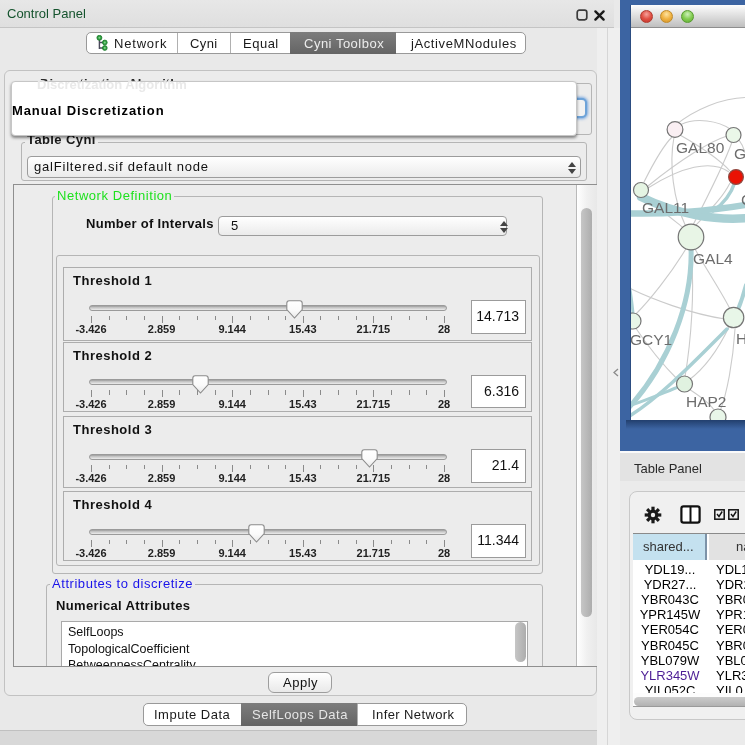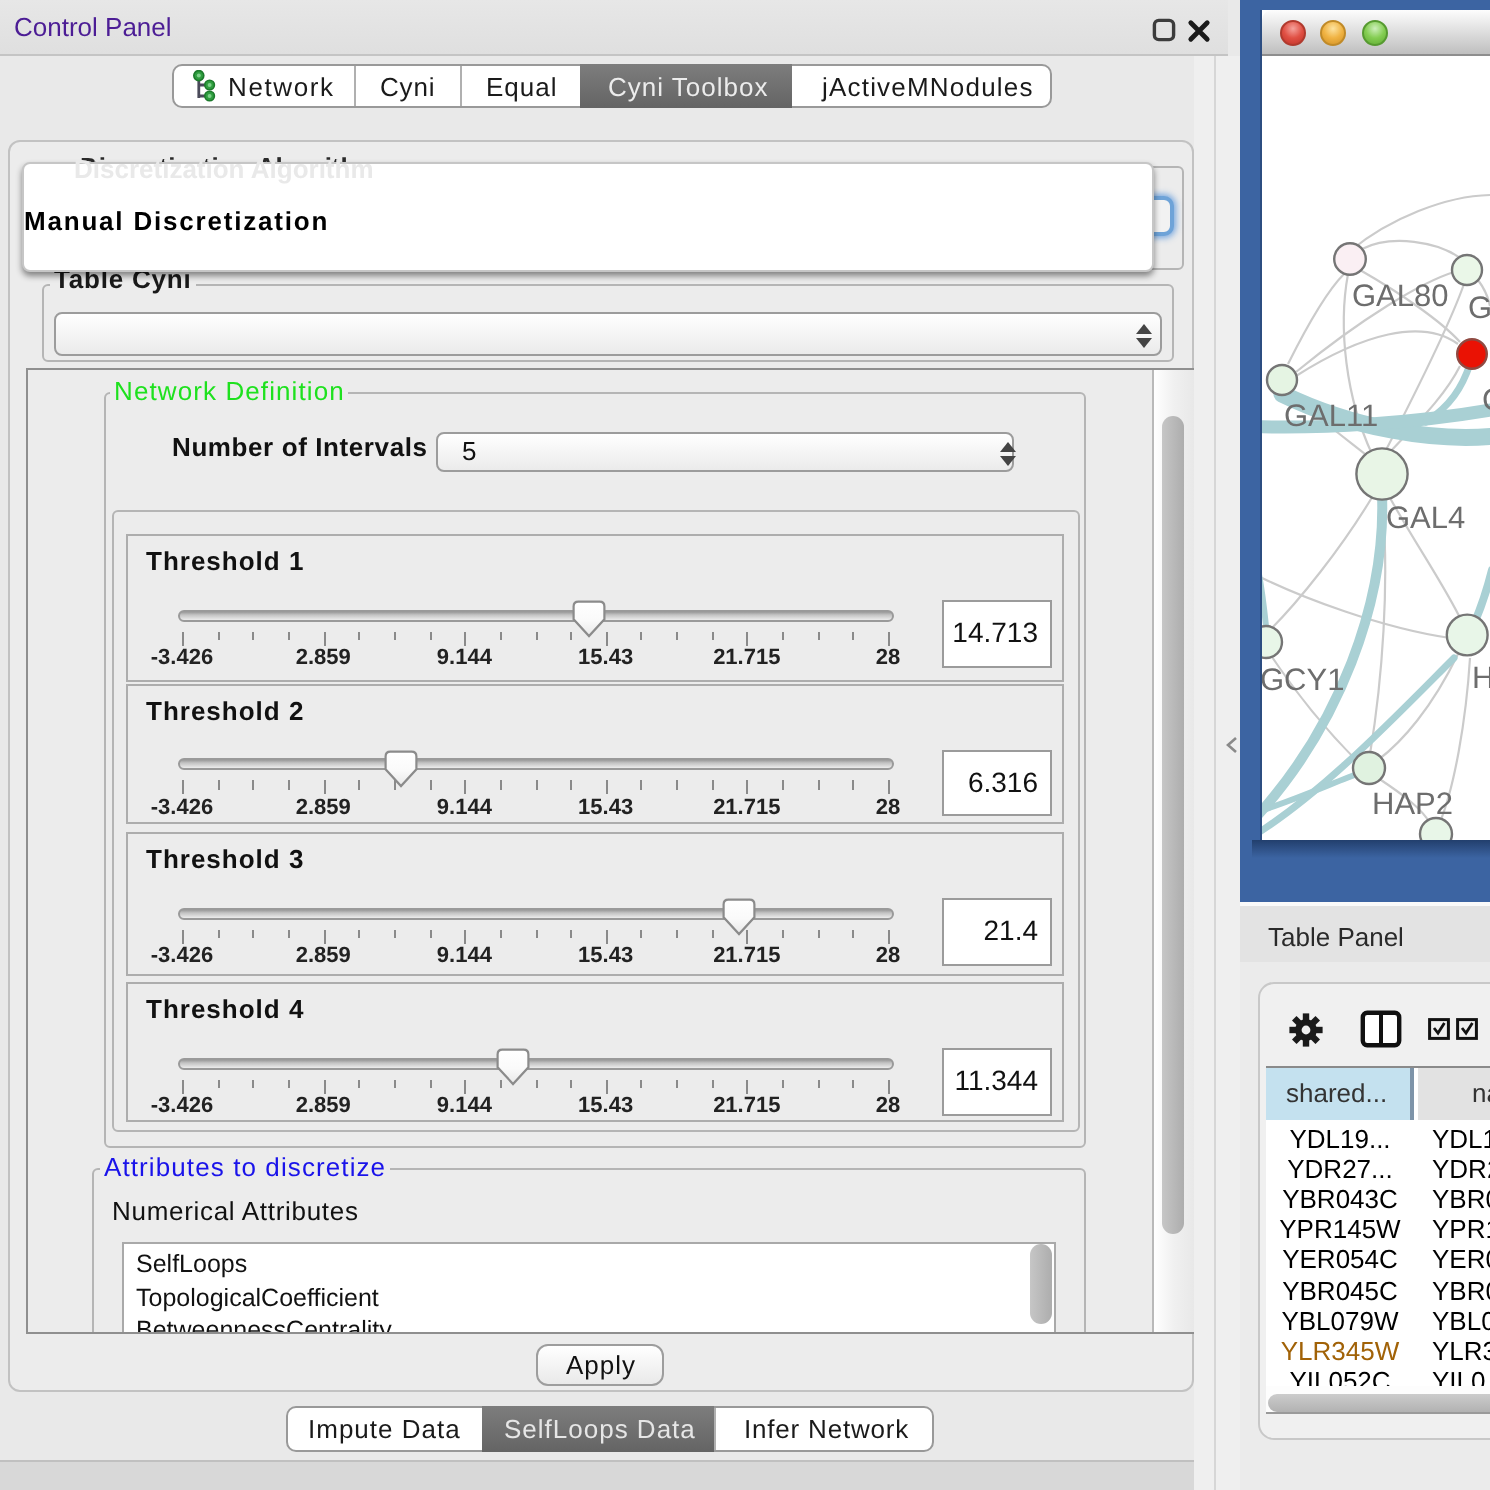--- a/index.html
+++ b/index.html
@@ -9,21 +9,21 @@
 .abs { position:absolute; }
 .txt { position:absolute; white-space:nowrap; }
 </style>
 </head>
 <body>
 <div id="root">
 
 <div class="abs" id="leftwin" style="left:0;top:0;width:612px;height:745px;background:#e9e9e9;"></div>
 
 <div class="abs" style="left:0;top:0;width:614px;height:28px;background:linear-gradient(#e7e7e7,#dfdfdf);border-bottom:1px solid #c4c4c4;"></div>
-<div class="txt" style="left:7px;top:6px;font-size:13px;line-height:16px;color:#4c1d95;">Control Panel</div>
+<div class="txt" style="left:7px;top:6px;font-size:13px;line-height:16px;color:#14532d;">Control Panel</div>
 
 <svg class="abs" style="left:576px;top:9px;" width="12" height="12" viewBox="0 0 12 12">
   <rect x="1.2" y="1.2" width="9.6" height="9.6" rx="2.2" fill="none" stroke="#3c3c3c" stroke-width="1.7"></rect>
 </svg>
 
 <svg class="abs" style="left:593px;top:9px;" width="13" height="13" viewBox="0 0 13 13">
   <path d="M2.4 2.4 L10.6 10.6 M10.6 2.4 L2.4 10.6" stroke="#1a1a1a" stroke-width="2.4" stroke-linecap="round"></path>
 </svg>
 
 <div class="abs" style="left:86px;top:32px;width:440px;height:22px;background:#fff;border:1px solid #999;border-radius:5px;"></div>
@@ -50,20 +50,21 @@
 
 <div class="abs" style="left:12px;top:83px;width:580px;height:52px;border:1px solid #b5b5b5;border-radius:3px;"></div>
 <div class="txt" style="left:38px;top:77px;font-size:13px;line-height:13px;font-weight:bold;color:#2a2a2a;background:#ececec;padding:0 2px;">Discretization Algorithm</div>
 
 <div class="abs" style="left:540px;top:98px;width:47px;height:20px;background:#f2f2f2;border:2px solid #6ea3d8;border-radius:5px;box-shadow:0 0 3px 1px rgba(90,150,220,0.8);"></div>
 
 <div class="abs" style="left:21px;top:142px;width:566px;height:39px;border:1px solid #b5b5b5;border-radius:3px;"></div>
 <div class="txt" style="left:25px;top:133px;font-size:13px;line-height:14px;letter-spacing:0.4px;font-weight:bold;color:#1a1a1a;background:#ececec;padding:0 2px;">Table Cyni</div>
 
 <div class="abs" style="left:27px;top:156px;width:554px;height:22px;background:linear-gradient(#ffffff,#ebebeb);border:1px solid #9c9c9c;border-radius:4px;"></div>
+<div class="txt" style="left:34px;top:160px;font-size:13px;line-height:14px;letter-spacing:0.8px;color:#111;">galFiltered.sif default node</div>
 <div class="abs" style="left:568px;top:162px;width:0;height:0;border-left:4px solid transparent;border-right:4px solid transparent;border-bottom:5px solid #444;"></div>
 <div class="abs" style="left:568px;top:169px;width:0;height:0;border-left:4px solid transparent;border-right:4px solid transparent;border-top:5px solid #444;"></div>
 
 <div class="abs" style="left:13px;top:184px;width:585px;height:483px;background:#ececec;border:1px solid #8f8f8f;"></div>
 
 <div class="abs" style="left:576px;top:185px;width:21px;height:481px;background:linear-gradient(to right,#ffffff,#f0f0f0,#e8e8e8);border-left:1px solid #b9b9b9;"></div>
 <div class="abs" style="left:581px;top:208px;width:11px;height:409px;background:linear-gradient(to right,#c6c6c6,#adadad);border-radius:6px;"></div>
 
 <div class="abs" style="left:14px;top:185px;width:561px;height:481px;overflow:hidden;">
 
@@ -238,21 +239,21 @@
             <stop offset="0" stop-color="#ffffff"></stop>
             <stop offset="0.55" stop-color="#fafafa"></stop>
             <stop offset="1" stop-color="#e8e8e8"></stop>
           </linearGradient>
         </defs>
 </svg>
   <div class="abs" style="left:457px;top:339.0px;width:55px;height:33.5px;background:#fff;border:1px solid #9b9b9b;font-size:14px;line-height:31.5px;text-align:right;padding-right:6px;color:#111;">11.344</div>
 
   <div class="abs" style="left:32px;top:399px;width:497px;height:100px;border:1px solid #b5b5b5;border-radius:3px;"></div>
   <div class="txt" style="left:36px;top:392px;font-size:13px;line-height:13px;letter-spacing:0.55px;color:#1a13ea;background:#ececec;padding:0 2px;">Attributes to discretize</div>
-  <div class="txt" style="left:42px;top:414px;font-size:13px;line-height:14px;letter-spacing:0.35px;font-weight:normal;color:#111;">Numerical Attributes</div>
+  <div class="txt" style="left:42px;top:414px;font-size:13px;line-height:14px;letter-spacing:0.35px;font-weight:bold;color:#111;">Numerical Attributes</div>
   <div class="abs" style="left:47px;top:436px;width:467px;height:60px;background:#fff;border:1px solid #a9a9a9;"></div>
   <div class="txt" style="left:54px;top:440px;font-size:12.5px;line-height:14px;color:#111;">SelfLoops</div>
   <div class="txt" style="left:54px;top:457px;font-size:12.5px;line-height:14px;color:#111;">TopologicalCoefficient</div>
   <div class="txt" style="left:54px;top:473px;font-size:12.5px;line-height:14px;color:#111;">BetweennessCentrality</div>
   <div class="abs" style="left:501px;top:437px;width:11px;height:40px;background:linear-gradient(to right,#c6c6c6,#adadad);border-radius:6px;"></div>
 </div>
 
 <div class="abs" style="left:268px;top:672px;width:64px;height:21px;background:linear-gradient(#ffffff,#e9e9e9);border:1px solid #9d9d9d;border-radius:6px;"></div>
 <div class="txt" style="left:283px;top:675px;font-size:13px;line-height:15px;letter-spacing:0.5px;color:#111;">Apply</div>
 
@@ -390,21 +391,21 @@
   <div class="txt" style="left:0;top:57.9px;width:74px;text-align:center;font-size:13px;line-height:15px;color:#000;">YBR043C</div>
   <div class="txt" style="left:83px;top:57.9px;font-size:13px;line-height:15px;color:#000;">YBR0</div>
   <div class="txt" style="left:0;top:73.1px;width:74px;text-align:center;font-size:13px;line-height:15px;color:#000;">YPR145W</div>
   <div class="txt" style="left:83px;top:73.1px;font-size:13px;line-height:15px;color:#000;">YPR1</div>
   <div class="txt" style="left:0;top:88.3px;width:74px;text-align:center;font-size:13px;line-height:15px;color:#000;">YER054C</div>
   <div class="txt" style="left:83px;top:88.3px;font-size:13px;line-height:15px;color:#000;">YER0</div>
   <div class="txt" style="left:0;top:103.5px;width:74px;text-align:center;font-size:13px;line-height:15px;color:#000;">YBR045C</div>
   <div class="txt" style="left:83px;top:103.5px;font-size:13px;line-height:15px;color:#000;">YBR0</div>
   <div class="txt" style="left:0;top:118.7px;width:74px;text-align:center;font-size:13px;line-height:15px;color:#000;">YBL079W</div>
   <div class="txt" style="left:83px;top:118.7px;font-size:13px;line-height:15px;color:#000;">YBL0</div>
-  <div class="txt" style="left:0;top:133.9px;width:74px;text-align:center;font-size:13px;line-height:15px;color:#a16207;">YLR345W</div>
+  <div class="txt" style="left:0;top:133.9px;width:74px;text-align:center;font-size:13px;line-height:15px;color:#4c1d95;">YLR345W</div>
   <div class="txt" style="left:83px;top:133.9px;font-size:13px;line-height:15px;color:#000;">YLR3</div>
   <div class="txt" style="left:0;top:149.1px;width:74px;text-align:center;font-size:13px;line-height:15px;color:#000;">YIL052C</div>
   <div class="txt" style="left:83px;top:149.1px;font-size:13px;line-height:15px;color:#000;">YIL0</div>
 
   <div class="abs" style="left:0;top:159px;width:112px;height:15px;background:#fdfdfd;"></div>
   <div class="abs" style="left:1px;top:163px;width:111px;height:9px;background:linear-gradient(#cccccc,#b2b2b2);border-radius:5px 0 0 5px;"></div>
 </div>
 
 </div>
 

